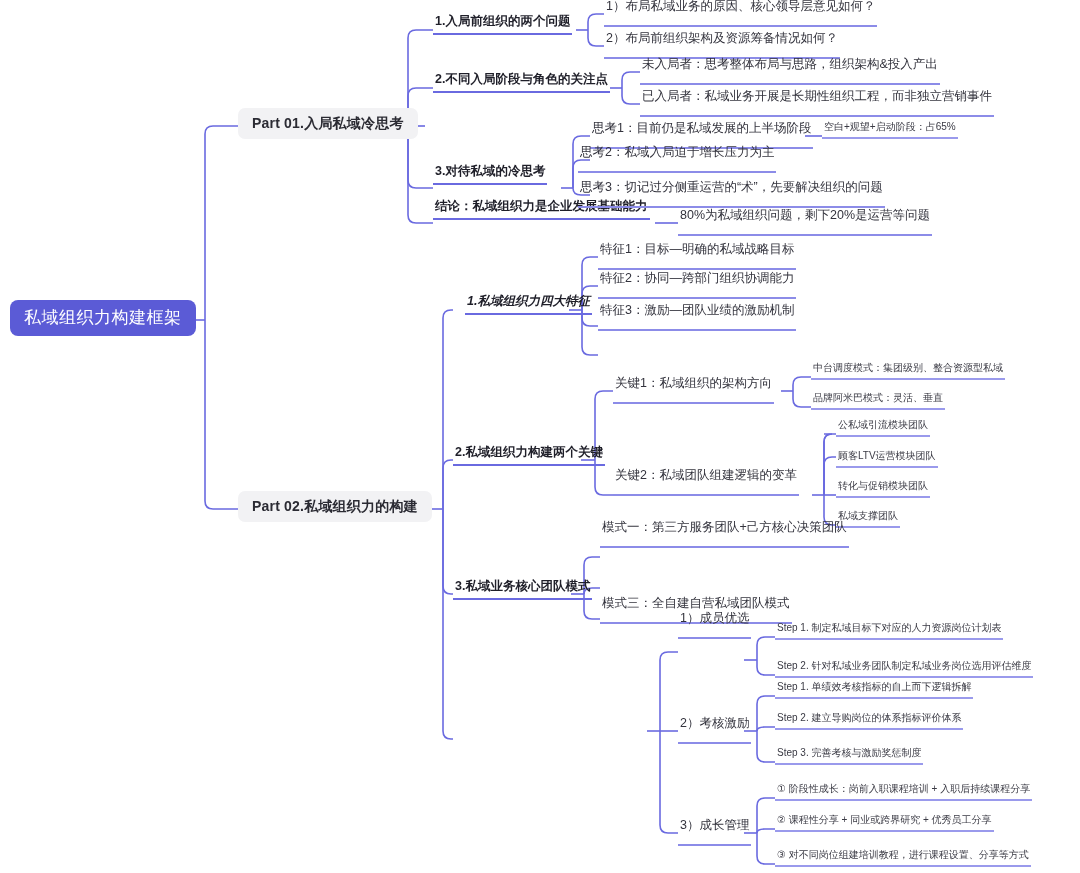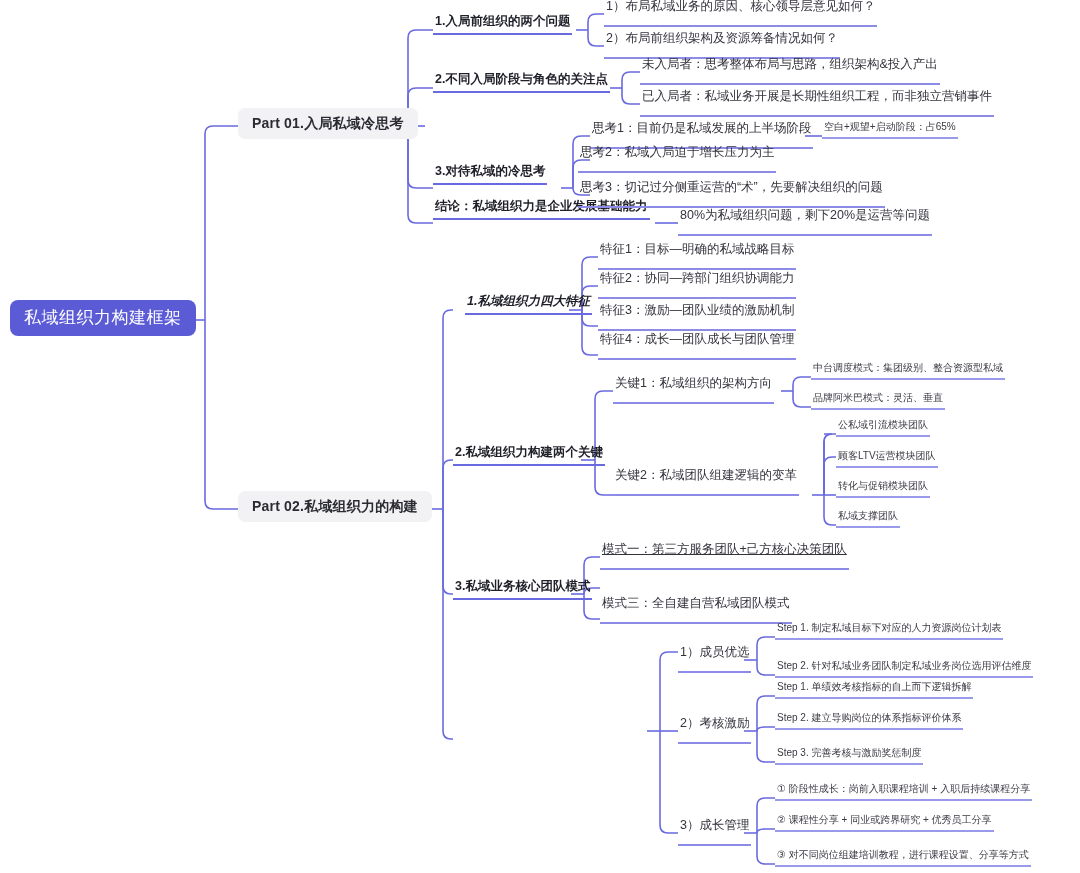--- a/index.html
+++ b/index.html
@@ -185,36 +185,35 @@
 
   <div class="node part" style="left:238px; top:491px;">Part 02.私域组织力的构建</div>
 
   <div class="node lvl2" style="left:465px; top:295px;font-style:italic;">1.私域组织力四大特征</div>
   <div class="node lvl2" style="left:453px; top:446px;">2.私域组织力构建两个关键</div>
   <div class="node lvl2" style="left:453px; top:580px;">3.私域业务核心团队模式</div>
 
   <div class="node lvl3" style="left:598px; top:243px;">特征1：目标—明确的私域战略目标</div>
   <div class="node lvl3" style="left:598px; top:272px;">特征2：协同—跨部门组织协调能力</div>
   <div class="node lvl3" style="left:598px; top:304px;">特征3：激励—团队业绩的激励机制</div>
-  <div class="node lvl3" style="left:598px; top:333px;">特征4：成长—团队成长与团队管理</div>
 
   <div class="node lvl3" style="left:613px; top:377px;">关键1：私域组织的架构方向</div>
   <div class="node lvl4" style="left:811px; top:363px;">中台调度模式：集团级别、整合资源型私域</div>
   <div class="node lvl4" style="left:811px; top:393px;">品牌阿米巴模式：灵活、垂直</div>
 
   <div class="node lvl3" style="left:613px; top:469px;">关键2：私域团队组建逻辑的变革</div>
   <div class="node lvl4" style="left:836px; top:420px;">公私域引流模块团队</div>
   <div class="node lvl4" style="left:836px; top:451px;">顾客LTV运营模块团队</div>
   <div class="node lvl4" style="left:836px; top:481px;">转化与促销模块团队</div>
   <div class="node lvl4" style="left:836px; top:511px;">私域支撑团队</div>
 
-  <div class="node lvl3" style="left:600px; top:543px;text-decoration:underline;">模式一：第三方服务团队+己方核心决策团队</div>
+  <div class="node lvl3" style="left:600px; top:521px;">模式一：第三方服务团队+己方核心决策团队</div>
   <div class="node lvl3" style="left:600px; top:597px;">模式三：全自建自营私域团队模式</div>
 
-  <div class="node lvl3" style="left:678px; top:646px;text-align:center;">1）成员优选</div>
+  <div class="node lvl3" style="left:678px; top:612px;text-align:center;">1）成员优选</div>
   <div class="node lvl4" style="left:775px; top:623px;">Step 1. 制定私域目标下对应的人力资源岗位计划表</div>
   <div class="node lvl4" style="left:775px; top:661px;">Step 2. 针对私域业务团队制定私域业务岗位选用评估维度</div>
 
   <div class="node lvl3" style="left:678px; top:717px;">2）考核激励</div>
   <div class="node lvl4" style="left:775px; top:682px;">Step 1. 单绩效考核指标的自上而下逻辑拆解</div>
   <div class="node lvl4" style="left:775px; top:713px;">Step 2. 建立导购岗位的体系指标评价体系</div>
   <div class="node lvl4" style="left:775px; top:748px;">Step 3. 完善考核与激励奖惩制度</div>
 
   <div class="node lvl3" style="left:678px; top:819px;">3）成长管理</div>
   <div class="node lvl4" style="left:775px; top:784px;">① 阶段性成长：岗前入职课程培训 + 入职后持续课程分享</div>

